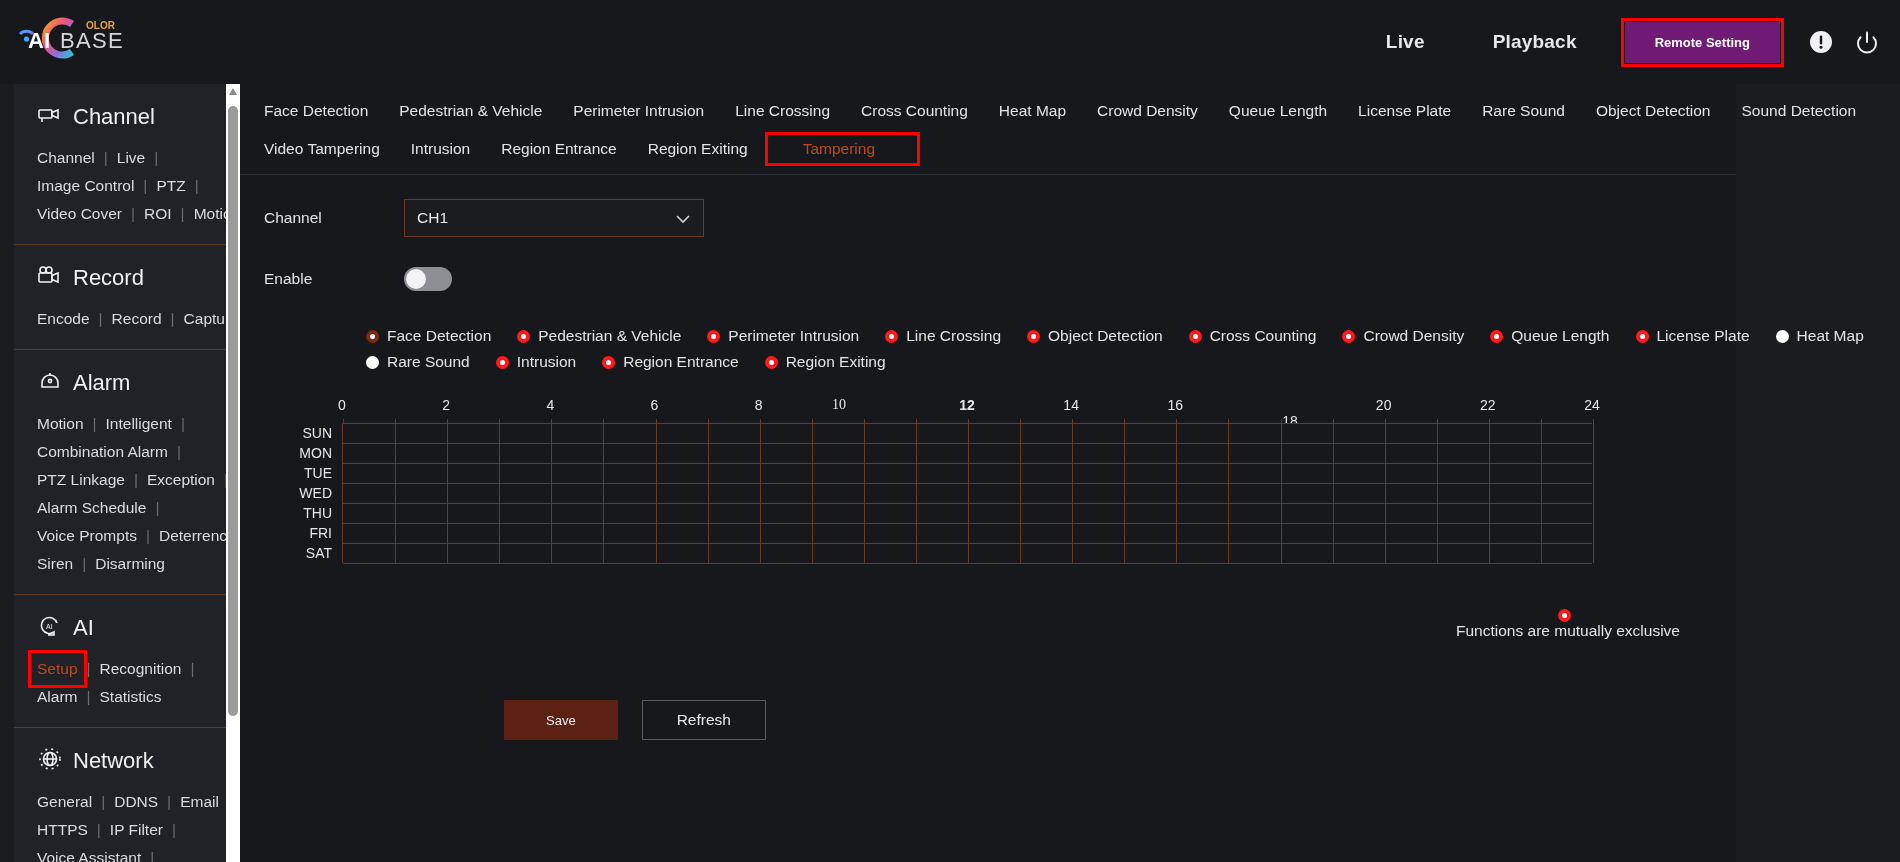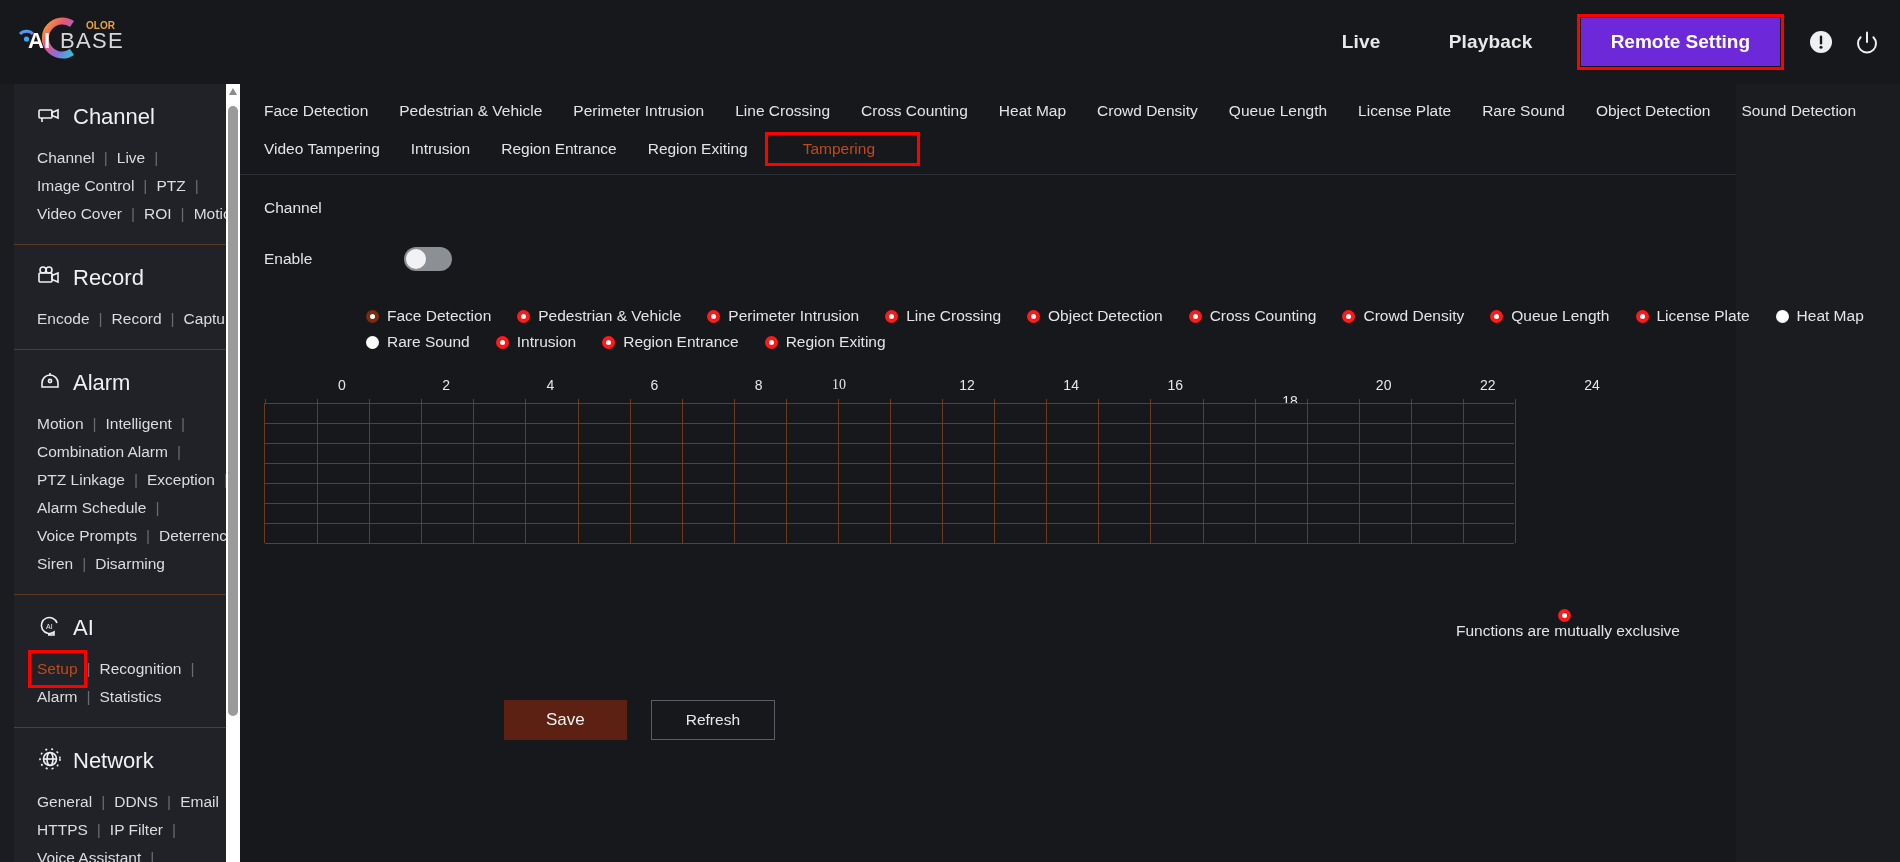--- a/index.html
+++ b/index.html
@@ -25,21 +25,21 @@
 
   #nav { position: absolute; right: 120px; top: 0; height: 84px;
          display: flex; align-items: center; gap: 0px; }
   .nav-item {
     color: #e8e8ea; font-size: 19px; font-weight: bold;
     padding: 0 34px; cursor: pointer; white-space: nowrap;
     letter-spacing: .2px;
   }
   #nav-remote-wrap { position: relative; padding: 0; margin-left: 14px; }
   #nav-remote {
-    background: #6d28d9; color: #fff; font-size: 19px; font-weight: bold;
+    background: #701a75; color: #fff; font-size: 13px; font-weight: bold;
     padding: 13px 30px; white-space: nowrap; cursor: pointer;
   }
   #nav-remote-outline {
     position: absolute; left: -4px; top: -4px; right: -4px; bottom: -4px;
     border: 3px solid #ff0000; pointer-events: none;
   }
   #header-icons { position: absolute; right: 20px; top: 0; height: 84px;
                   display: flex; align-items: center; gap: 20px; }
   .hdr-icon { cursor: pointer; display: block; }
 
@@ -169,21 +169,21 @@
   
   #mutual-note {
     position: absolute; right: 56px; top: 525px;
     display: flex; align-items: center; flex-direction: column;
   }
   #mutual-note .legend-label { font-size: 15.5px; }
 
   
   #btn-row { position: absolute; left: 264px; top: 616px; display: flex; gap: 24px; }
   #save-btn {
-    background: #5c2112; color: #f0f0f2; font-size: 17px;
+    background: #5c2112; color: #f0f0f2; font-size: 13px;
     padding: 10px 42px; cursor: pointer; border: none;
     font-family: "Liberation Sans", sans-serif;
   }
   #refresh-btn {
     background: transparent; color: #e9e9ec; font-size: 15.5px;
     padding: 10px 34px; cursor: pointer; border: 1px solid #5a5d63;
     font-family: "Liberation Sans", sans-serif;
   }
 </style>
 </head>
@@ -417,20 +417,26 @@
       <div class="tab">Intrusion</div>
       <div class="tab">Region Entrance</div>
       <div class="tab">Region Exiting</div>
       <span id="schedule-tab-wrap"><span class="tab active">Tampering</span><span id="schedule-outline"></span></span>
     </div>
   <div id="main-divider"></div>
 
   <div id="form-area">
     <div class="frow">
       <div class="flabel">Channel</div>
+      <div id="channel-select">
+        <span>CH1</span>
+        <svg id="channel-chevron" width="16" height="14" viewBox="0 0 16 14">
+          <polyline points="2,4 8,10 14,4" fill="none" stroke="#cfcfd3" stroke-width="1.6"></polyline>
+        </svg>
+      </div>
     </div>
     <div class="frow">
       <div class="flabel">Enable</div>
       <div id="enable-toggle">
         <div id="enable-knob"></div>
       </div>
     </div>
   </div>
 
   <div id="legend">
@@ -497,29 +503,38 @@
     </div>
 
   <div id="sched-wrap">
     <div id="sched-axis">
         <span class="axis-tick" style="left: 0px;">0</span>
         <span class="axis-tick" style="left: 104.167px;">2</span>
         <span class="axis-tick" style="left: 208.333px;">4</span>
         <span class="axis-tick" style="left: 312.5px;">6</span>
         <span class="axis-tick" style="left: 416.667px;">8</span>
         <span class="axis-tick" style="left: 497px; font-family: Liberation Serif, serif;">10</span>
-        <span class="axis-tick" style="left: 625px;">12</span>
+        <span class="axis-tick" style="left: 625px; font-weight: bold;">12</span>
         <span class="axis-tick" style="left: 729.167px;">14</span>
         <span class="axis-tick" style="left: 833.333px;">16</span>
         <span class="axis-tick" style="left: 948px; margin-top: 16px;">18</span>
         <span class="axis-tick" style="left: 1041.67px;">20</span>
         <span class="axis-tick" style="left: 1145.83px;">22</span>
         <span class="axis-tick" style="left: 1250px;">24</span>
       </div>
     <div id="sched-body">
+      <div id="sched-days">
+          <div class="day-cell">SUN</div>
+          <div class="day-cell">MON</div>
+          <div class="day-cell">TUE</div>
+          <div class="day-cell">WED</div>
+          <div class="day-cell">THU</div>
+          <div class="day-cell">FRI</div>
+          <div class="day-cell">SAT</div>
+        </div>
       <div id="sched-grid">
           <div class="grid-row"></div>
           <div class="grid-row"></div>
           <div class="grid-row"></div>
           <div class="grid-row"></div>
           <div class="grid-row"></div>
           <div class="grid-row"></div>
           <div class="grid-row"></div>
           <div class="grid-vline" style="left: 52.0833px;"></div>
           <div class="tickmark" style="left: 52.0833px;"></div>

